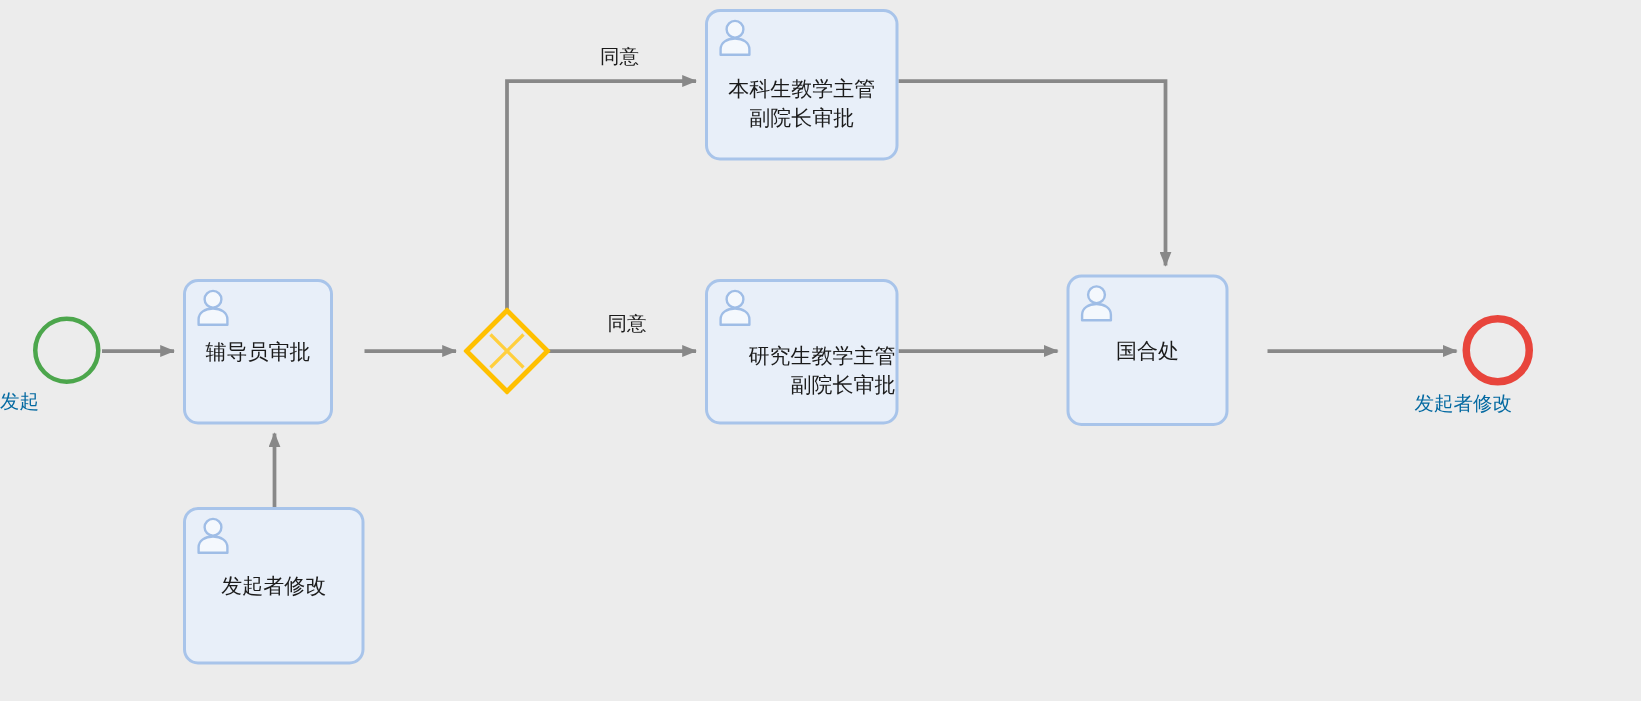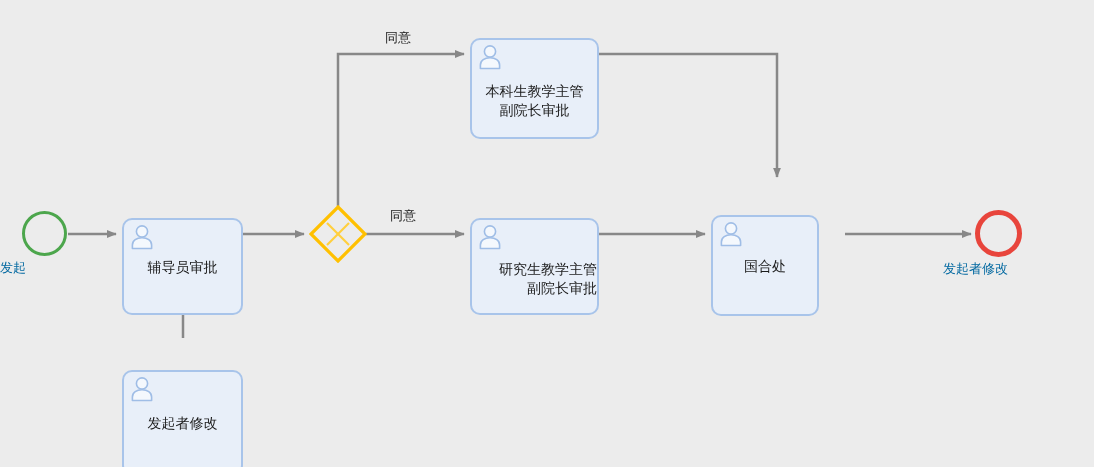--- a/index.html
+++ b/index.html
@@ -11,21 +11,20 @@
   }
   #canvas{position:relative;width:1094px;height:467px;}
   #edges{position:absolute;left:0;top:0;width:1094px;height:467px;}
 
   .task{
     position:absolute;
     background:#e8eff9;
     border:2px solid #a8c4ea;
     border-radius:10px;
     box-sizing:border-box;
-    margin-top:32px;
   }
   .task .glyph{position:absolute;left:5px;top:3px;width:26px;height:28px;}
   .task .tlabel{
     position:absolute;left:0;right:0;top:50%;
     transform:translateY(-50%);
     text-align:center;
     font-size:14px;color:#1b1b1b;line-height:19px;
     white-space:pre-line;
   }
 
@@ -33,21 +32,21 @@
   .event.start{border:3px solid #4ca64c;}
   .event.end{border:5px solid #e8453c;}
   .evlabel{
     position:absolute;text-align:left;font-size:13px;color:#0369a1;
     white-space:nowrap;
   }
 
   .gateway{position:absolute;}
 
   .edgelabel{
-    position:absolute;font-size:13px;color:#1b1b1b;white-space:nowrap;
+    position:absolute;font-size:13px;color:#1b1b1b;white-space:nowrap;margin-left:15px;
   }
 </style>
 </head>
 <body>
 
 <div id="canvas">
 
   <svg id="edges" viewBox="0 0 1094 467" xmlns="http://www.w3.org/2000/svg">
     <defs>
       <marker id="arrow" markerWidth="10" markerHeight="8" refX="9.2" refY="4" orient="auto" markerUnits="userSpaceOnUse">
@@ -68,21 +67,21 @@
     <path d="M599,54 L777,54 L777,177" fill="none" stroke="#888888" stroke-width="2.5" marker-end="url(#arrow)"></path>
 
     <path d="M599,234 L705,234" fill="none" stroke="#888888" stroke-width="2.5" marker-end="url(#arrow)"></path>
 
     <path d="M845,234 L971,234" fill="none" stroke="#888888" stroke-width="2.5" marker-end="url(#arrow)"></path>
   </svg>
 
   <div class="event start" style="left:22px;top:211px;width:45px;height:45px;"></div>
   <div class="evlabel" style="left:0px;top:259px;width:90px;">发起</div>
 
-  <div class="task" style="left:122px;top:186px;width:121px;height:97px;">
+  <div class="task" style="left:122px;top:186px;width:100px;height:97px;">
     <span class="glyph">
       <svg viewBox="0 0 26 28" width="26" height="28" xmlns="http://www.w3.org/2000/svg">
         <circle cx="13" cy="8.5" r="5.6" fill="#f4f8fd" stroke="#9fbde6" stroke-width="1.6"></circle>
         <path d="M3.4,25.5 v-3.6 c0,-4.6 4.3,-7.2 9.6,-7.2 c5.3,0 9.6,2.6 9.6,7.2 v3.6 z" fill="#f4f8fd" stroke="#9fbde6" stroke-width="1.6" stroke-linejoin="round"></path>
       </svg>
     </span>
     <div class="tlabel">辅导员审批</div>
   </div>
 
   <div class="task" style="left:122px;top:338px;width:121px;height:105px;">

